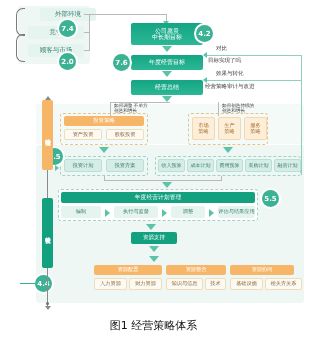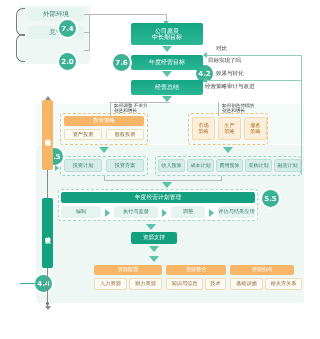--- a/index.html
+++ b/index.html
@@ -57,25 +57,28 @@
 
 <div id="stage">
 
   <div class="bgpanel" style="left:18px;top:6px;width:72px;height:58px;"></div>
   <div class="bgpanel" style="left:36px;top:145px;width:268px;height:158px;"></div>
   <div class="bgpanel" style="left:36px;top:104px;width:268px;height:40px;background:#f4faf8;"></div>
 
   <div class="brace" style="left:16px;top:8px;width:8px;height:26px;"></div>
   <div class="brace" style="left:16px;top:34px;width:8px;height:26px;"></div>
 
-  <div class="node teal-light" style="left:28px;top:8px;width:56px;height:13px;font-size:6.5px;">
+  <div class="node teal-light" style="left:40px;top:8px;width:56px;height:13px;font-size:6.5px;">
     <span>外部环境</span>
   </div>
   <div class="node teal-light" style="left:28px;top:26px;width:56px;height:13px;font-size:6.5px;">
     <span>竞争</span>
+  </div>
+  <div class="node teal-light" style="left:28px;top:44px;width:56px;height:13px;font-size:6.5px;">
+    <span>顾客与市场</span>
   </div>
 
   <div class="ln-g" style="left:84px;top:14px;width:6px;height:1px;"></div>
   <div class="ln-g" style="left:84px;top:32px;width:6px;height:1px;"></div>
   <div class="ln-g" style="left:84px;top:50px;width:6px;height:1px;"></div>
   <div class="ln-g" style="left:89px;top:14px;width:1px;height:37px;"></div>
   <div class="ln-g" style="left:89px;top:14px;width:77px;height:1px;"></div>
   <div class="ln-g" style="left:166px;top:14px;width:1px;height:8px;"></div>
   <div class="arrow-d sm" style="left:163px;top:21px;"></div>
 
@@ -83,21 +86,21 @@
     <span>7.4</span>
   </div>
   <div class="badge" style="left:59px;top:53px;width:17px;height:17px;font-size:7px;">
     <span>2.0</span>
   </div>
 
   <div class="node teal-grad" style="left:131px;top:23px;width:72px;height:22px;font-size:6px;flex-direction:column;">
     <span>公司愿景</span>
     <span>中长期目标</span>
   </div>
-  <div class="badge" style="left:196px;top:25px;width:17px;height:17px;font-size:7px;margin-top:40px;">
+  <div class="badge" style="left:196px;top:25px;width:17px;height:17px;font-size:7px;">
     <span>4.2</span>
   </div>
 
   <div class="arrow-d" style="left:162px;top:46px;"></div>
 
   <div class="node teal-grad" style="left:131px;top:55px;width:72px;height:15px;font-size:6px;">
     <span>年度经营目标</span>
   </div>
   <div class="badge" style="left:113px;top:54px;width:17px;height:17px;font-size:7px;">
     <span>7.6</span>
@@ -278,14 +281,17 @@
   <div class="axdot" style="left:46px;top:200px;"></div>
   <div class="axdot" style="left:46px;top:302px;"></div>
 
   <div class="vlabel orange-head" style="left:42px;top:100px;width:11px;height:70px;font-size:5.5px;">
     <span>经营策略制定</span>
   </div>
   <div class="vlabel teal-solid" style="left:42px;top:198px;width:11px;height:70px;font-size:5.5px;">
     <span>经营策略执行</span>
   </div>
 
+  <div class="caption" style="left:0;top:318px;font-size:11px;">
+    <span>图1   经营策略体系</span>
+  </div>
 
 </div>
 
 </body></html>

